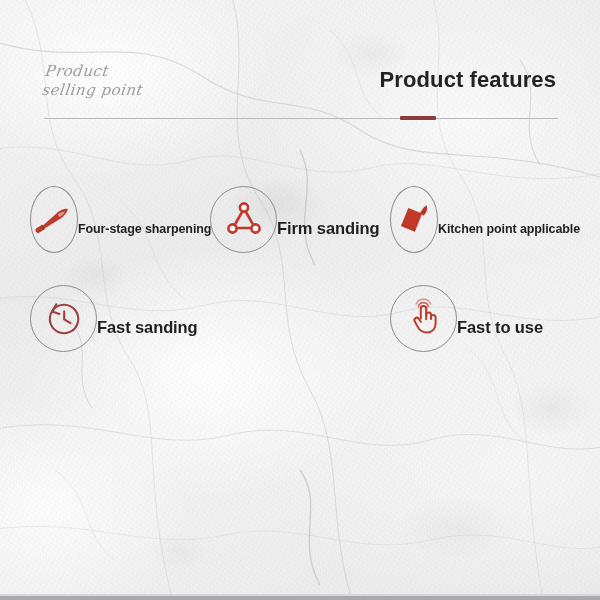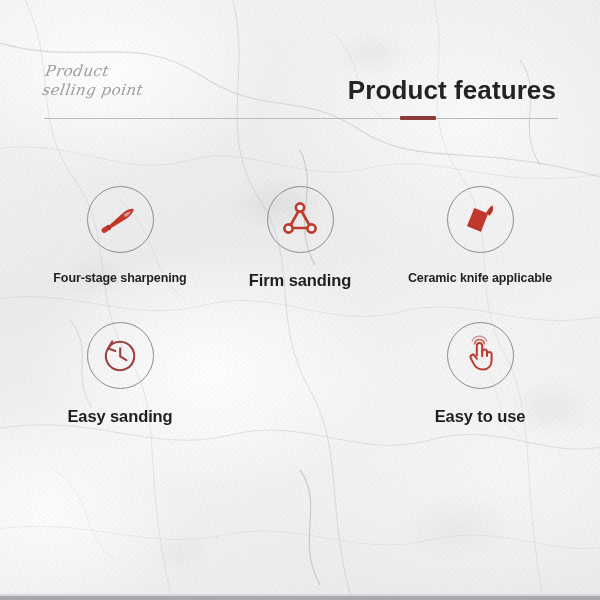--- a/index.html
+++ b/index.html
@@ -70,24 +70,24 @@
     line-height: 19px;
     color: #9b9ba0;
     letter-spacing: .5px;
     transform: skewX(-9deg);
     white-space: pre-line;
   }
 
   .features-title {
     position: absolute;
     right: 44px;
-    top: 78px;
+    top: 68px;
     font-family: "Liberation Sans", sans-serif;
     font-weight: bold;
-    font-size: 26px;
+    font-size: 22px;
     line-height: 24px;
     color: #232323;
     letter-spacing: .1px;
   }
 
   .divider {
     position: absolute;
     left: 44px;
     top: 118px;
     width: 514px;
@@ -114,21 +114,21 @@
   .row {
     display: flex;
     justify-content: space-between;
     align-items: flex-start;
   }
   .row + .row { margin-top: 32px; }
 
   .cell {
     width: 180px;
     display: flex;
-    flex-direction: column;
+    flex-direction: row;
     align-items: center;
   }
 
   .circle {
     width: 67px;
     height: 67px;
     border: 1.3px solid #8d8d91;
     border-radius: 50%;
     display: flex;
     align-items: center;
@@ -240,55 +240,55 @@
         <div class="circle">
           <svg width="46" height="46" viewBox="0 0 46 46">
             <g transform="rotate(22 23 23)">
               <path d="M13.2,14.0 L28.2,14.0 L28.2,33.5 L13.2,33.5 Z" fill="#c0392b"></path>
               <path d="M26.0,14.6 C26.0,11.0 27.2,7.0 29.0,4.6 C30.7,6.2 31.6,8.6 31.4,11.0 L30.4,15.4 Z" fill="#c0392b"></path>
               <path d="M27.4,12.2 C27.9,9.8 28.6,7.6 29.3,6.3 C30.2,7.6 30.5,9.2 30.3,10.9 L29.8,13.2 Z" fill="#a32f24" fill-opacity="0.45"></path>
               <path d="M13.2,31.0 L28.2,31.0 L28.2,33.5 L13.2,33.5 Z" fill="#a32f24" fill-opacity="0.35"></path>
             </g>
           </svg>
         </div>
-        <div class="caption small">Ceramic knife applicable</div>
+        <div class="caption small">Kitchen point applicable</div>
       </div>
 
     </div>
 
     <div class="row">
 
 
       <div class="cell">
         <div class="circle">
           <svg width="42" height="42" viewBox="0 0 42 42">
             <g fill="none" stroke="#9c4040" stroke-width="2.1" stroke-linecap="round" stroke-linejoin="round">
               <path d="M9.0,13.5 A14.2,14.2 0 1 0 21.2,6.8 A14.2,14.2 0 0 0 9.6,12.6"></path>
               <path d="M13.2,6.4 L9.1,13.6 L16.4,16.0"></path>
               <path d="M21.2,13.2 L21.2,21.4 L27.4,25.2"></path>
             </g>
           </svg>
         </div>
-        <div class="caption large">Easy sanding</div>
+        <div class="caption large">Fast sanding</div>
       </div>
 
       <div class="cell">
         <div class="circle">
           <svg width="42" height="42" viewBox="0 0 42 42">
             <g fill="none" stroke="#c0392b" stroke-width="2" stroke-linecap="round" stroke-linejoin="round">
               <path d="M17.8,20.6 L17.8,10.6 A2.7,2.7 0 0 1 23.2,10.6 L23.2,21.2"></path>
               <path d="M23.2,17.0 A2.4,2.4 0 0 1 28.0,17.0 L28.0,21.0"></path>
               <path d="M28.0,18.8 A2.4,2.4 0 0 1 32.6,18.8 L32.6,25.4 C32.6,30.6 29.4,34.4 24.2,34.4
                        C19.6,34.4 16.4,32.2 14.6,28.6 L11.6,23.0 A2.4,2.4 0 0 1 15.6,20.5 L17.8,23.8"></path>
               <path d="M15.6,8.6 A5.0,5.0 0 0 1 25.4,8.6" stroke-width="1.6" stroke-opacity="0.75"></path>
               <path d="M13.2,6.0 A8.0,8.0 0 0 1 27.8,6.0" stroke-width="1.4" stroke-opacity="0.5"></path>
             </g>
           </svg>
         </div>
-        <div class="caption large">Easy to use</div>
+        <div class="caption large">Fast to use</div>
       </div>
 
     </div>
 
   </div>
 
   <div class="bottom-strip-2"></div>
   <div class="bottom-strip"></div>
 
 </div>

